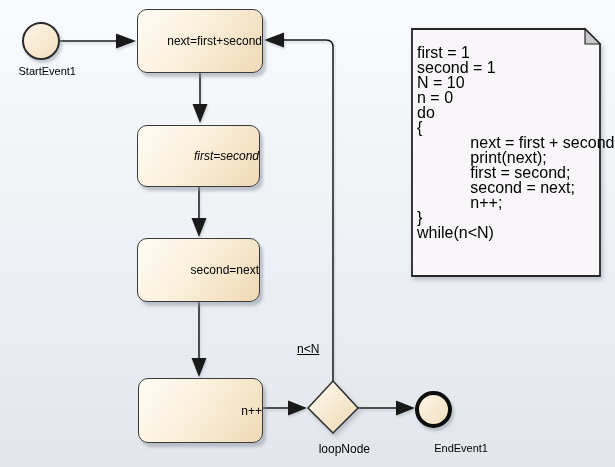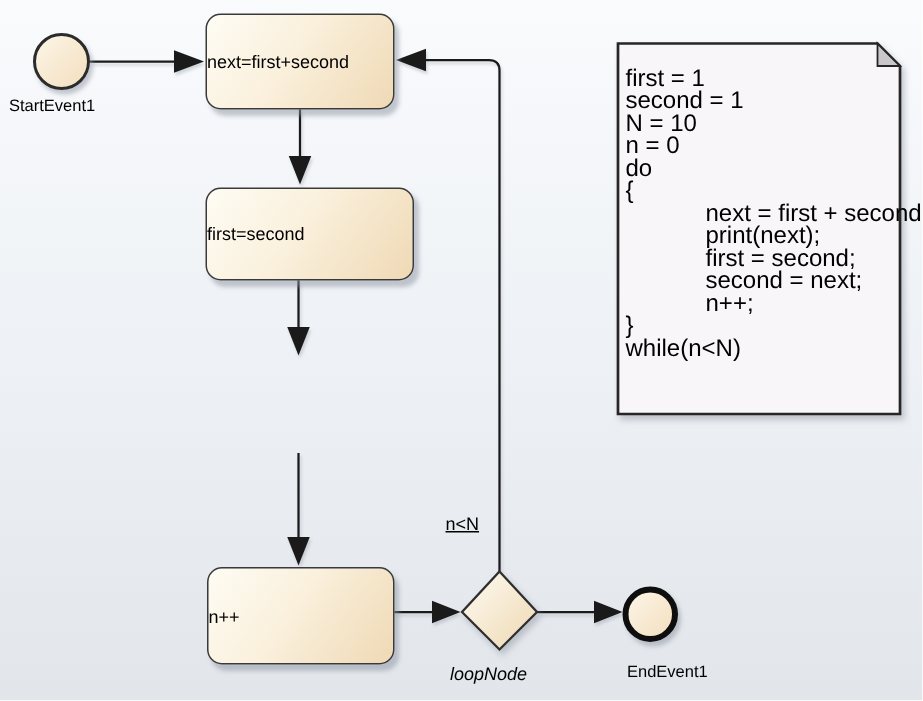--- a/index.html
+++ b/index.html
@@ -4,36 +4,36 @@
 <style>
   html,body{margin:0;padding:0;}
   body{font-family:"Liberation Sans","DejaVu Sans",sans-serif;}
   .canvas{
     position:relative;width:615px;height:467px;overflow:hidden;
     background:linear-gradient(180deg,#f9fbfd 0%,#eef1f5 50%,#e2e6eb 100%);
   }
   .layer{position:absolute;left:0;top:0;}
   .node{
     position:absolute;box-sizing:border-box;
-    display:flex;align-items:center;justify-content:flex-start;
+    display:flex;align-items:center;justify-content:flex-end;
     font-size:12px;color:#000;
   }
   .action{
     border:1.5px solid #3a3a3a;border-radius:10px;
     background:linear-gradient(125deg,#fefcf4 0%,#faf0dc 45%,#efd9b5 100%);
     box-shadow:3px 4px 3px rgba(140,148,162,0.5);
   }
   .event-circle{
     border-radius:50%;
     background:linear-gradient(135deg,#fcf5e6 0%,#f3dfbf 100%);
   }
   .start{border:2px solid #2b2b2b;box-shadow:2px 3px 3px rgba(140,148,162,0.5);}
   .end{border:4px solid #0e0e0e;box-shadow:2px 3px 3px rgba(140,148,162,0.5);}
   .lbl{
-    position:absolute;font-size:11px;color:#000;text-align:left;
+    position:absolute;font-size:11px;color:#000;text-align:right;
     white-space:nowrap;
   }
   .guard{font-size:12px;text-align:left;}
   .loopname{font-size:12px;}
   .note-text{
     position:absolute;left:417px;top:45px;width:180px;
     font-size:16px;line-height:15px;color:#000;white-space:pre;
   }
   svg .edge{stroke:#1a1a1a;stroke-width:1.5;fill:none;}
   svg .head{fill:#1a1a1a;stroke:none;}
@@ -85,32 +85,35 @@
     </g>
   </svg>
 
   <div class="node event-circle start" style="left:22px;top:22px;width:38px;height:38px;"></div>
   <div class="lbl" style="left:6px;top:65px;width:70px;">StartEvent1</div>
 
   <div class="node action" style="left:137px;top:9px;width:126px;height:64px;">
     <span>next=first+second</span>
   </div>
 
-  <div class="node action" style="left:137px;top:125px;width:139px;height:62px;">
+  <div class="node action" style="left:137px;top:125px;width:123px;height:62px;font-style:italic;">
     <span>first=second</span>
   </div>
 
+  <div class="node action" style="left:137px;top:238px;width:123px;height:64px;">
+    <span>second=next</span>
+  </div>
 
   <div class="node action" style="left:138px;top:378px;width:125px;height:65px;">
     <span>n++</span>
   </div>
 
   <div class="lbl guard" style="left:297px;top:342px;width:32px;text-decoration:underline;">n&lt;N</div>
 
-  <div class="lbl loopname" style="left:300px;top:442px;width:70px;font-style:italic;">loopNode</div>
+  <div class="lbl loopname" style="left:300px;top:442px;width:70px;">loopNode</div>
 
   <div class="node event-circle end" style="left:415px;top:391px;width:37px;height:37px;"></div>
   <div class="lbl" style="left:418px;top:442px;width:70px;">EndEvent1</div>
 
   <div class="note-text">first = 1
 second = 1
 N = 10
 n = 0
 do
 {

